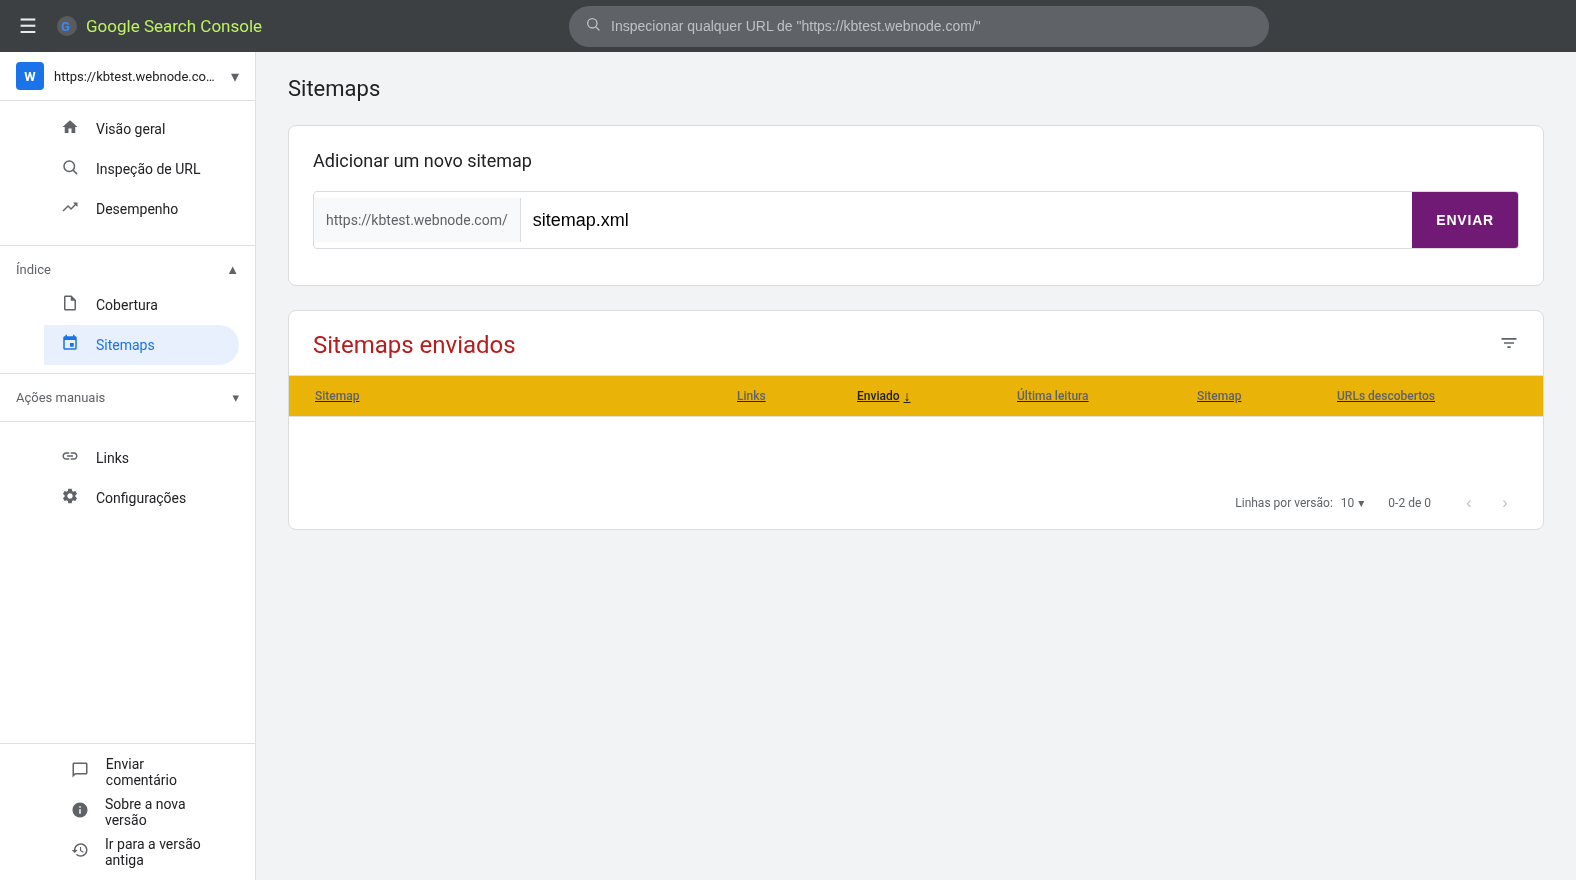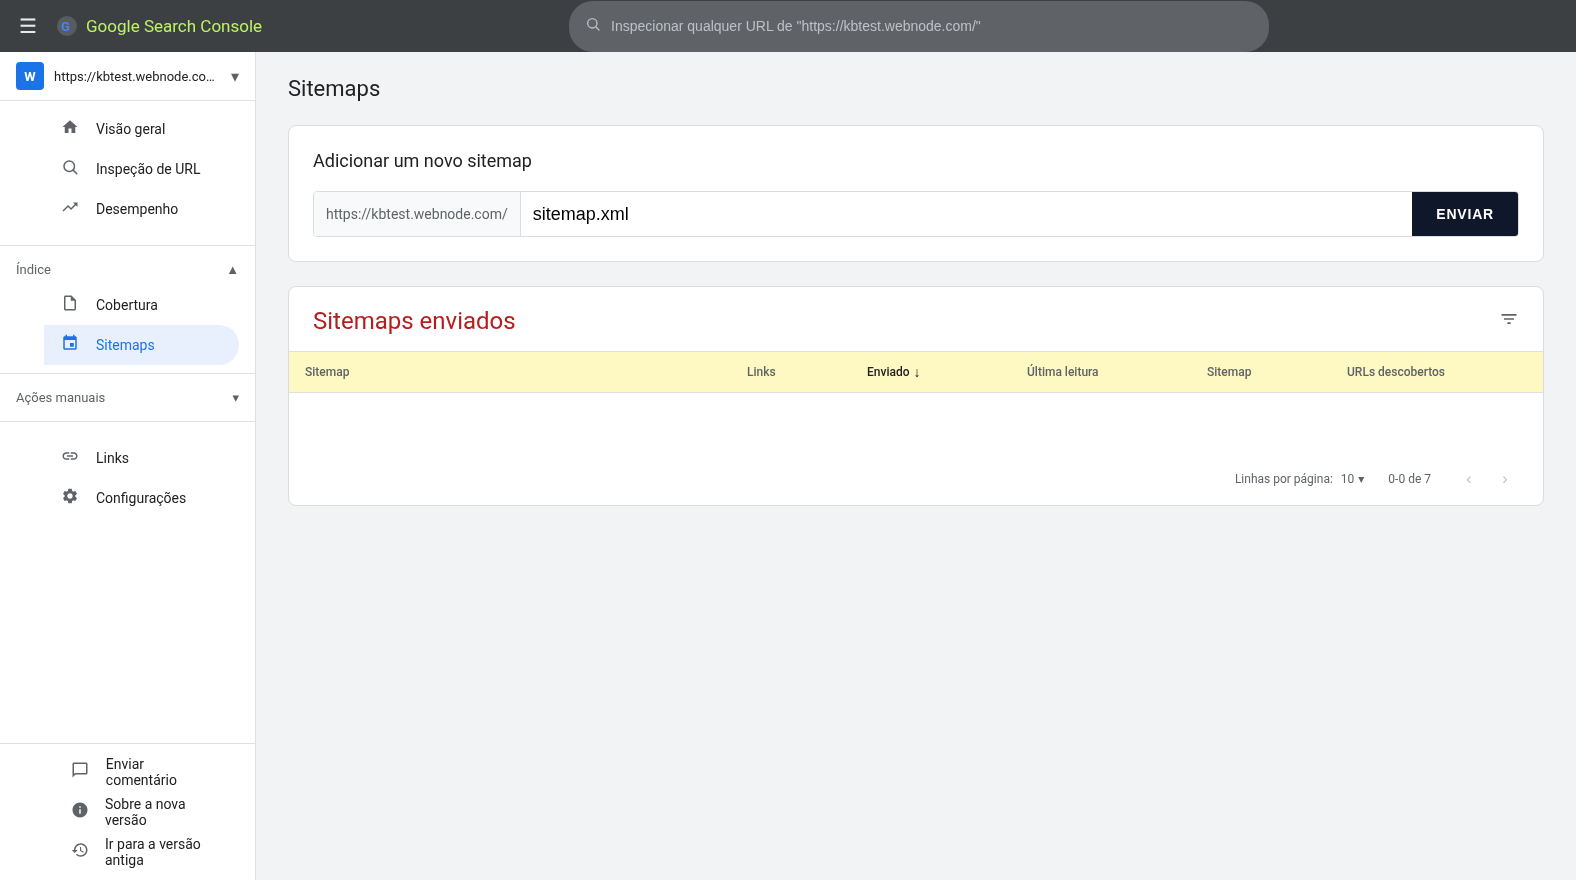--- a/index.html
+++ b/index.html
@@ -40,21 +40,21 @@
     }
     .topbar-search {
       flex: 1;
       max-width: 700px;
       margin: 12px auto;
       display: flex;
       align-items: center;
       background: #5f6368;
       border-radius: 24px;
       padding: 0 16px;
-      height: 51px;
+      height: 41px;
       gap: 10px;
     }
     .topbar-search input {
       background: transparent;
       border: none;
       outline: none;
       color: #e8eaed;
       font-size: 14px;
       flex: 1;
       width: 100%;
@@ -179,21 +179,21 @@
     .card {
       background: #fff;
       border-radius: 8px;
       border: 1px solid #dadce0;
       margin-bottom: 24px;
       overflow: hidden;
     }
 
     
     .add-sitemap-card {
-      padding: 24px 24px 24px 24px;
+      padding: 24px 24px 36px 24px;
     }
     .card-title {
       font-size: 18px;
       font-weight: 400;
       color: #202124;
       margin-bottom: 20px;
     }
     .sitemap-input-row {
       display: flex;
       align-items: center;
@@ -215,25 +215,25 @@
     .sitemap-input {
       flex: 1;
       border: none;
       outline: none;
       padding: 0 12px;
       font-size: 18px;
       height: 44px;
       color: #000000;
     }
     .enviar-btn {
-      background: #0f172a;
+      background: #701a75;
       color: #fff;
       border: none;
       padding: 0 24px;
-      height: 44px;
+      height: 56px;
       font-size: 14px;
       font-weight: 600;
       letter-spacing: 0.8px;
       cursor: pointer;
       flex-shrink: 0;
     }
 
     
     .sitemaps-enviados-card { }
     .sitemaps-card-header {
@@ -248,23 +248,24 @@
       font-weight: 400;
       color: #b91c1c;
     }
     .filter-icon { color: #5f6368; font-size: 18px; cursor: pointer; }
 
     
     .table-container { }
     .table-header {
       display: grid;
       grid-template-columns: 1fr 120px 160px 180px 140px 180px;
-      padding: 12px 16px;
+      padding: 12px 26px;
       border-bottom: 1px solid #e0e0e0;
-      background: #fef9c3;
+      background: #eab308;
+      text-decoration: underline;
     }
     .th {
       font-size: 12px;
       color: #5f6368;
       font-weight: 500;
       display: flex;
       align-items: center;
       gap: 4px;
     }
     .th.active { color: #202124; }
@@ -506,27 +507,27 @@
           </div>
           <div class="th">
             <span>URLs descobertos</span>
           </div>
         </div>
 
         <div class="table-empty"></div>
 
         <div class="table-footer">
           <div class="rows-per-page">
-            <span>Linhas por página:</span>
+            <span>Linhas por versão:</span>
             <div class="rows-select">
               <span>10</span>
               <span>▾</span>
             </div>
           </div>
-          <span class="pagination-info">0-0 de 7</span>
+          <span class="pagination-info">0-2 de 0</span>
           <div class="pagination-arrows">
             <button class="arrow-btn disabled">‹</button>
             <button class="arrow-btn disabled">›</button>
           </div>
         </div>
       </div>
     </div>
 
   </main>
 

